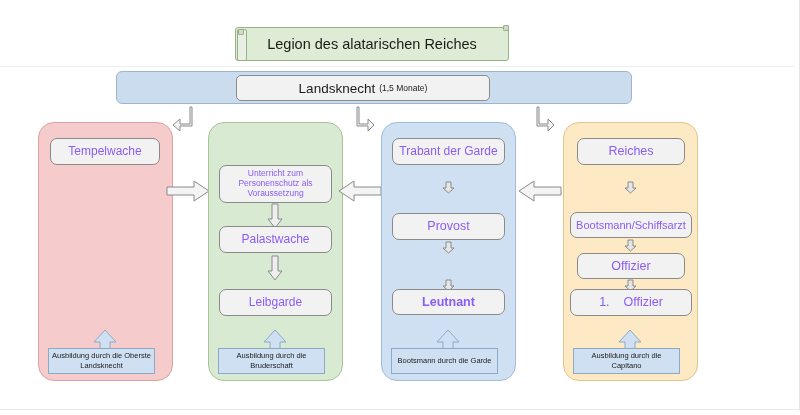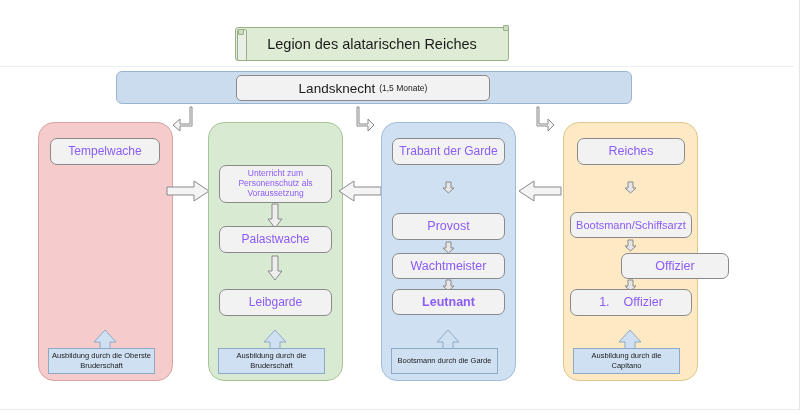--- a/index.html
+++ b/index.html
@@ -231,21 +231,21 @@
   <div class="column" id="col-tempelwache"></div>
 
   <div class="node" style="left:50px; top:138px; width:110px; height:27px; font-size:12px;">
     <span>Tempelwache</span>
   </div>
 
   <svg class="arrow-up-foot" style="left:92px; top:329px;" viewBox="0 0 26 22">
     <path d="M13 1 L24 13 L18 13 L18 21 L8 21 L8 13 L2 13 Z" fill="#cfe0f3" stroke="#8ea9c6" stroke-width="1" stroke-linejoin="round"></path>
   </svg>
   <div class="foot-note" style="left:48px; top:348px; width:107px; height:26px;">
-    <span>Ausbildung durch die Oberste Bruderschaft</span>
+    <span>Ausbildung durch die Oberste Landsknecht</span>
   </div>
 
   <svg class="block-arrow-h" style="left:166px; top:179px;" viewBox="0 0 44 24">
     <path d="M1 8 L28 8 L28 2 L43 12 L28 22 L28 16 L1 16 Z" fill="#f4f4f4" stroke="#8a8a8a" stroke-width="1" stroke-linejoin="round"></path>
   </svg>
 
   <div class="column" id="col-palastwache"></div>
 
   <div class="node" style="left:219px; top:165px; width:113px; height:38px; font-size:8.5px; padding:0 4px;">
     <span>Unterricht zum Personenschutz als Voraussetzung</span>
@@ -289,23 +289,20 @@
   </svg>
 
   <div class="node" style="left:392px; top:213px; width:113px; height:27px; font-size:12.5px;">
     <span>Provost</span>
   </div>
 
   <svg class="arrow-down-mini" style="left:442px; top:241px;" viewBox="0 0 13 13">
     <path d="M4 1 L9 1 L9 7 L12 7 L6.5 12 L1 7 L4 7 Z" fill="#e6e6e6" stroke="#8a8a8a" stroke-width="1" stroke-linejoin="round"></path>
   </svg>
 
-  <div class="node" style="left:392px; top:253px; width:113px; height:26px; font-size:12.5px;">
-    <span>Wachtmeister</span>
-  </div>
 
   <svg class="arrow-down-mini" style="left:442px; top:279px;" viewBox="0 0 13 13">
     <path d="M4 1 L9 1 L9 7 L12 7 L6.5 12 L1 7 L4 7 Z" fill="#e6e6e6" stroke="#8a8a8a" stroke-width="1" stroke-linejoin="round"></path>
   </svg>
 
   <div class="node" style="left:392px; top:289px; width:113px; height:26px; font-size:12.5px;font-weight:bold;">
     <span>Leutnant</span>
   </div>
 
   <svg class="arrow-up-foot" style="left:435px; top:329px;" viewBox="0 0 26 22">
@@ -330,21 +327,21 @@
   </svg>
 
   <div class="node" style="left:570px; top:212px; width:122px; height:26px; font-size:11px;">
     <span>Bootsmann/Schiffsarzt</span>
   </div>
 
   <svg class="arrow-down-mini" style="left:624px; top:239px;" viewBox="0 0 13 13">
     <path d="M4 1 L9 1 L9 7 L12 7 L6.5 12 L1 7 L4 7 Z" fill="#e6e6e6" stroke="#8a8a8a" stroke-width="1" stroke-linejoin="round"></path>
   </svg>
 
-  <div class="node" style="left:577px; top:253px; width:108px; height:26px; font-size:12.5px;margin-left:44px;">
+  <div class="node" style="left:577px; top:253px; width:108px; height:26px; font-size:12.5px;">
     <span>Offizier</span>
   </div>
 
   <svg class="arrow-down-mini" style="left:624px; top:279px;" viewBox="0 0 13 13">
     <path d="M4 1 L9 1 L9 7 L12 7 L6.5 12 L1 7 L4 7 Z" fill="#e6e6e6" stroke="#8a8a8a" stroke-width="1" stroke-linejoin="round"></path>
   </svg>
 
   <div class="node" style="left:570px; top:289px; width:122px; height:27px; font-size:12.5px;">
     <span>1.&nbsp;&nbsp;&nbsp;&nbsp;Offizier</span>
   </div>

